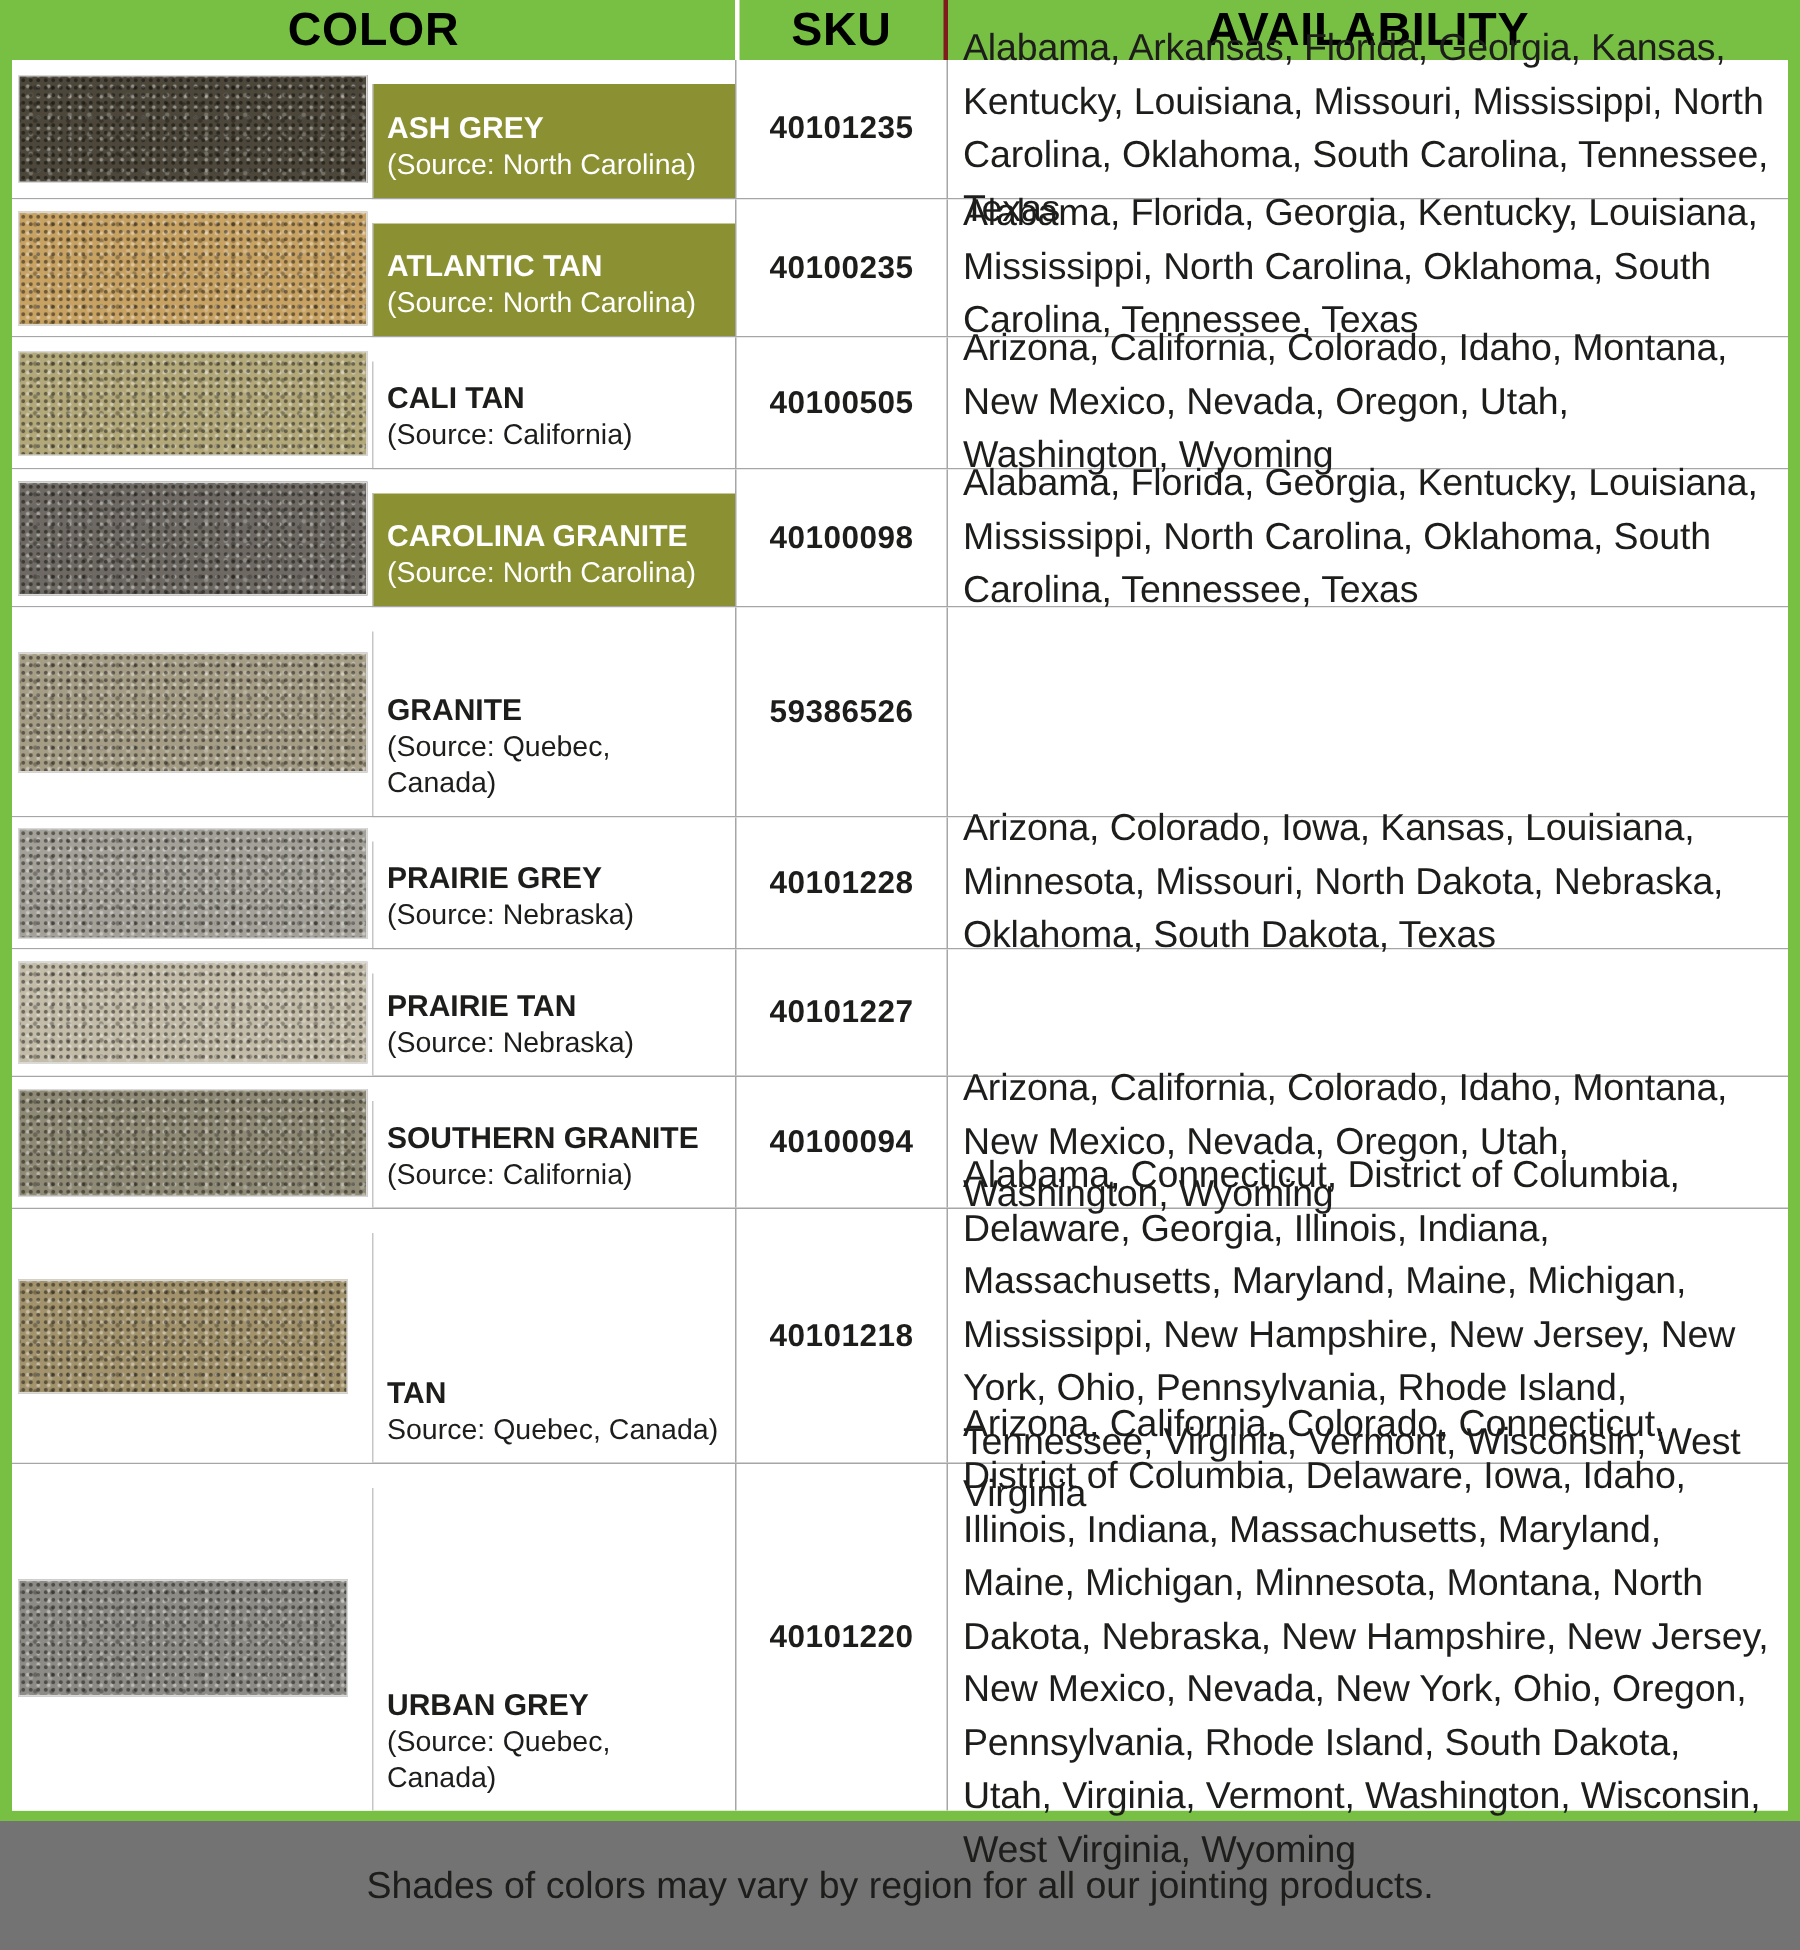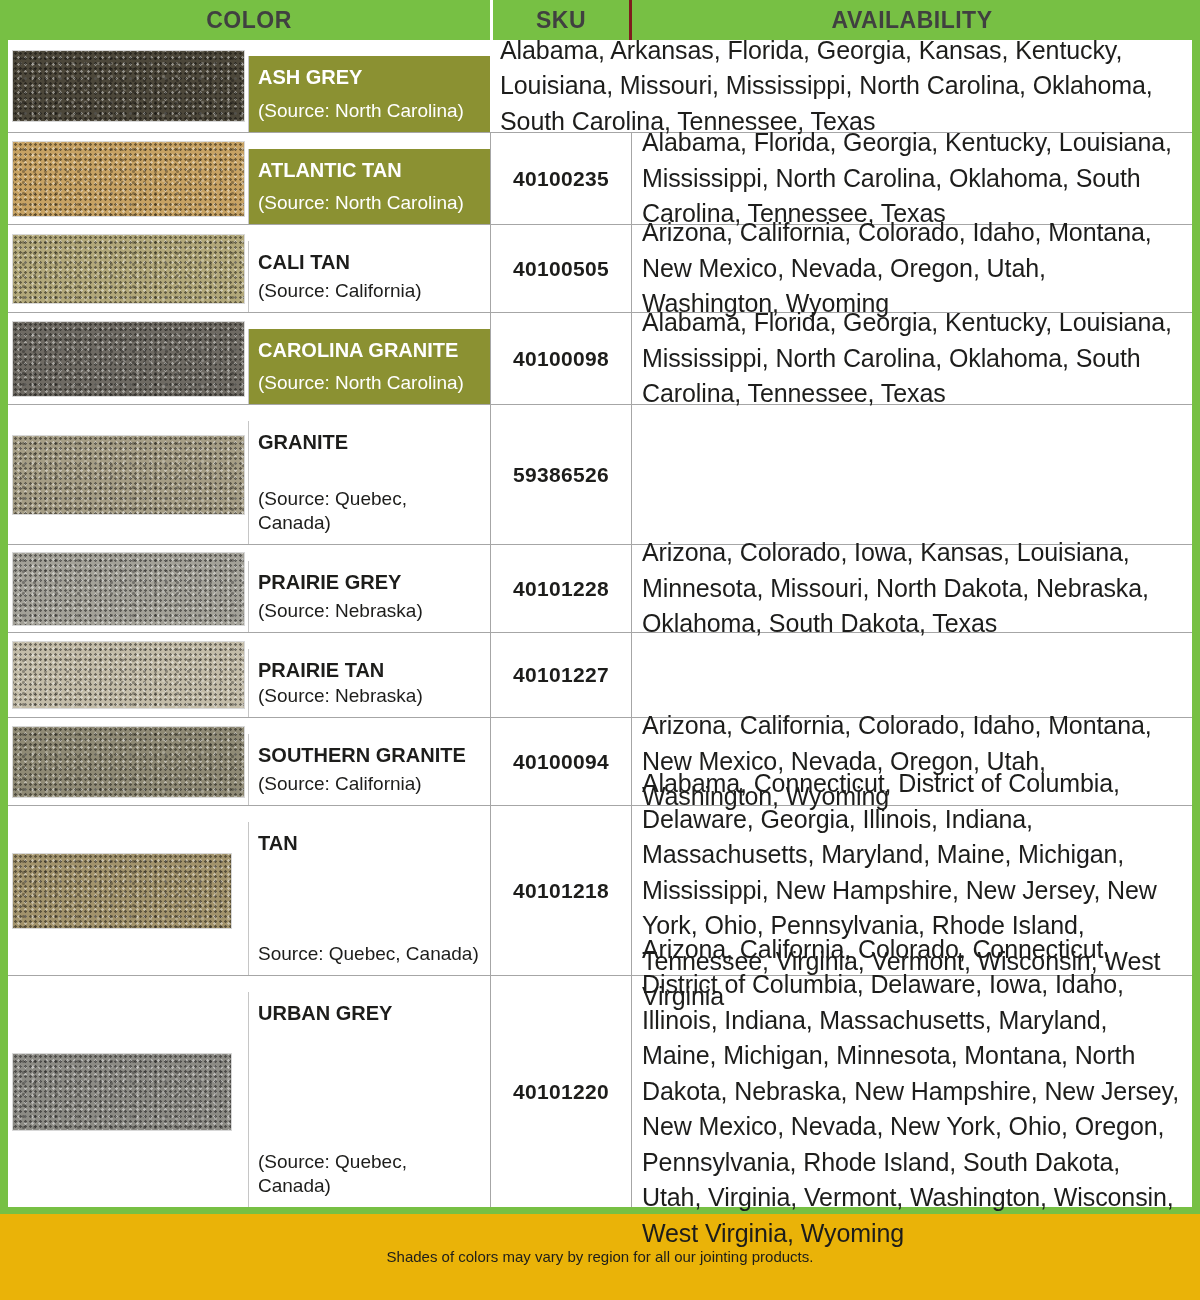--- a/index.html
+++ b/index.html
@@ -2,69 +2,70 @@
 <html><head>
 <meta charset="utf-8">
 <style>
   html,body{margin:0;padding:0;background:#fff;}
   body{width:1200px;font-family:"Liberation Sans",sans-serif;color:#1d1d1b;-webkit-font-smoothing:antialiased;}
   *{box-sizing:border-box;}
 
   .table-wrap{width:1200px;border-left:8px solid #77c044;border-right:8px solid #77c044;border-bottom:7px solid #77c044;background:#fff;}
 
   .header-row{display:flex;height:40px;background:#77c044;}
-  .hcell{display:flex;align-items:center;justify-content:center;color:#404040;font-weight:bold;font-size:23px;letter-spacing:.5px;}
+  .hcell{display:flex;align-items:center;justify-content:center;color:#000000;font-weight:bold;font-size:31px;letter-spacing:.5px;}
   .h-color{width:482px;}
   .h-sku{width:142px;border-left:3px solid #fff;border-right:3px solid #7f1d1d;}
   .h-avail{flex:1;}
 
   .row{display:flex;width:100%;border-bottom:1px solid #a6a6a6;background:#fff;}
   .row:last-child{border-bottom:none;}
 
   .swatch-cell{width:240px;display:flex;align-items:center;padding-left:4px;background:#fff;}
   .swatch{width:233px;height:72px;border:1px solid #d8d8d8;
     background-image:
       radial-gradient(rgba(0,0,0,.45) 1px, transparent 1.5px),
       radial-gradient(rgba(255,255,255,.40) 1px, transparent 1.5px),
       radial-gradient(rgba(0,0,0,.28) 1.2px, transparent 1.8px),
       radial-gradient(rgba(255,255,255,.22) 1.2px, transparent 1.8px);
     background-size:5px 5px,7px 7px,11px 11px,13px 13px;
     background-position:0 0,2px 3px,5px 2px,1px 6px;}
   .swatch.narrow{width:220px;}
 
-  .name-cell{width:242px;display:flex;flex-direction:column;justify-content:space-between;padding:8px 10px 8px 9px;border-left:1px solid #c6c6c6;margin-top:16px;}
+  .name-cell{width:242px;display:flex;flex-direction:column;justify-content:flex-end;padding:8px 10px 8px 9px;border-left:1px solid #c6c6c6;margin-top:16px;}
   .name-cell.highlight{background:#8b9132;color:#fff;}
   .color-name{font-weight:bold;font-size:20px;line-height:1.3;}
   .color-source{font-size:19px;line-height:1.3;}
 
   .sku-cell{width:142px;display:flex;align-items:center;justify-content:center;font-weight:bold;font-size:21px;border-left:1px solid #a6a6a6;border-right:1px solid #a6a6a6;letter-spacing:.3px;}
 
   .avail-cell{flex:1;display:flex;align-items:center;font-size:25px;line-height:1.42;padding:8px 6px 8px 10px;letter-spacing:-0.1px;}
 
-  .footer{width:1200px;height:86px;background:#eab308;display:flex;flex-direction:row;justify-content:center;align-items:center;text-align:center;font-size:15px;line-height:1.7;}
+  .footer{width:1200px;height:86px;background:#737373;display:flex;flex-direction:row;justify-content:center;align-items:center;text-align:center;font-size:25px;line-height:1.7;}
 </style>
 </head>
 <body>
 
 <div class="table-wrap">
 
   <div class="header-row">
     <div class="hcell h-color">COLOR</div>
     <div class="hcell h-sku">SKU</div>
     <div class="hcell h-avail">AVAILABILITY</div>
   </div>
 
   <div class="row" style="height:93px">
     <div class="swatch-cell">
       <div class="swatch" style="height: 72px; background-color: rgb(76, 71, 58);"></div>
     </div>
     <div class="name-cell highlight">
       <div class="color-name">ASH GREY</div>
       <div class="color-source">(Source: North Carolina)</div>
     </div>
+    <div class="sku-cell">40101235</div>
     <div class="avail-cell">
         <span>Alabama, Arkansas, Florida, Georgia, Kansas, Kentucky, Louisiana, Missouri, Mississippi, North Carolina, Oklahoma, South Carolina, Tennessee, Texas</span>
       </div>
   </div>
 
   <div class="row" style="height:92px">
     <div class="swatch-cell">
       <div class="swatch" style="height: 76px; background-color: rgb(199, 162, 99);"></div>
     </div>
     <div class="name-cell highlight">

